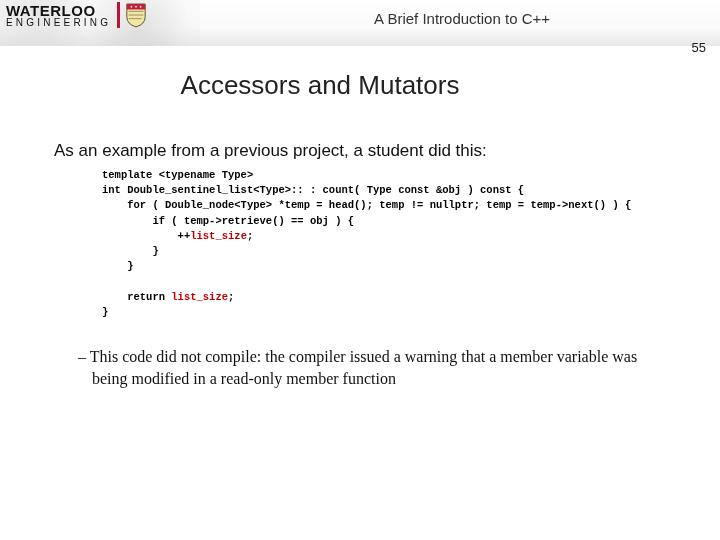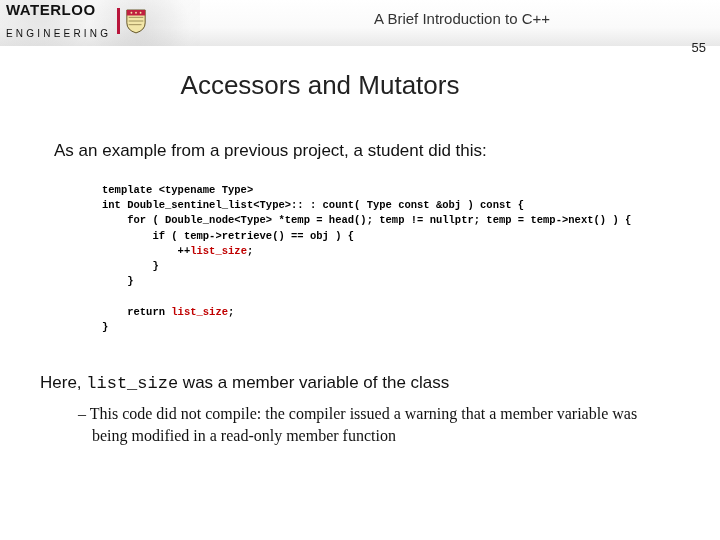--- a/index.html
+++ b/index.html
@@ -53,21 +53,20 @@
     font-weight: 800;
     font-size: 15px;
     letter-spacing: 0.5px;
     color: #111;
   }
   .logo-bot {
     font-weight: 400;
     font-size: 10px;
     letter-spacing: 3.2px;
     color: #111;
-    margin-top: 12px;
   }
   .logo-bar {
     width: 3px;
     height: 26px;
     background: #b8153b;
     margin: 0 5px 0 6px;
   }
   .crest {
     width: 22px;
     height: 26px;
@@ -95,30 +94,30 @@
     margin-top: 24px;
     margin-left: -80px;
     font-weight: 400;
   }
   .content {
     padding: 40px 28px 0 54px;
   }
   .intro {
     font-size: 17px;
     color: #111;
-    margin-bottom: 22px;
+    margin-bottom: 7px;
   }
   .code-block {
     font-family: "Courier New", monospace;
     font-size: 10.5px;
     line-height: 1.45;
     color: #000;
     white-space: pre;
     margin-left: 48px;
-    margin-bottom: 38px;
+    margin-bottom: 26px;
     font-weight: bold;
   }
   .code-block .err { color: #c00000; }
   .outro {
     font-size: 17px;
     color: #111;
     margin-bottom: 10px;
     margin-left: -14px;
   }
   .outro .mono {
@@ -173,16 +172,15 @@
 <span>int Double_sentinel_list&lt;Type&gt;:: : count( Type const &amp;obj ) const {</span>
 <span>    for ( Double_node&lt;Type&gt; *temp = head(); temp != nullptr; temp = temp-&gt;next() ) {</span>
 <span>        if ( temp-&gt;retrieve() == obj ) {</span>
 <span>            ++</span><span class="err">list_size</span><span>;</span>
 <span>        }</span>
 <span>    }</span>
 <span></span>
 <span>    return </span><span class="err">list_size</span><span>;</span>
 <span>}</span></div>
 
-  <div class="outro"><span>Here, </span><span class="mono">list_size</span><span> was a member variable of the class</span></div>
 
   <div class="bullet">This code did not compile:  the compiler issued a warning that a member variable was being modified in a read-only member function</div>
 </div>
 
 </body></html>

